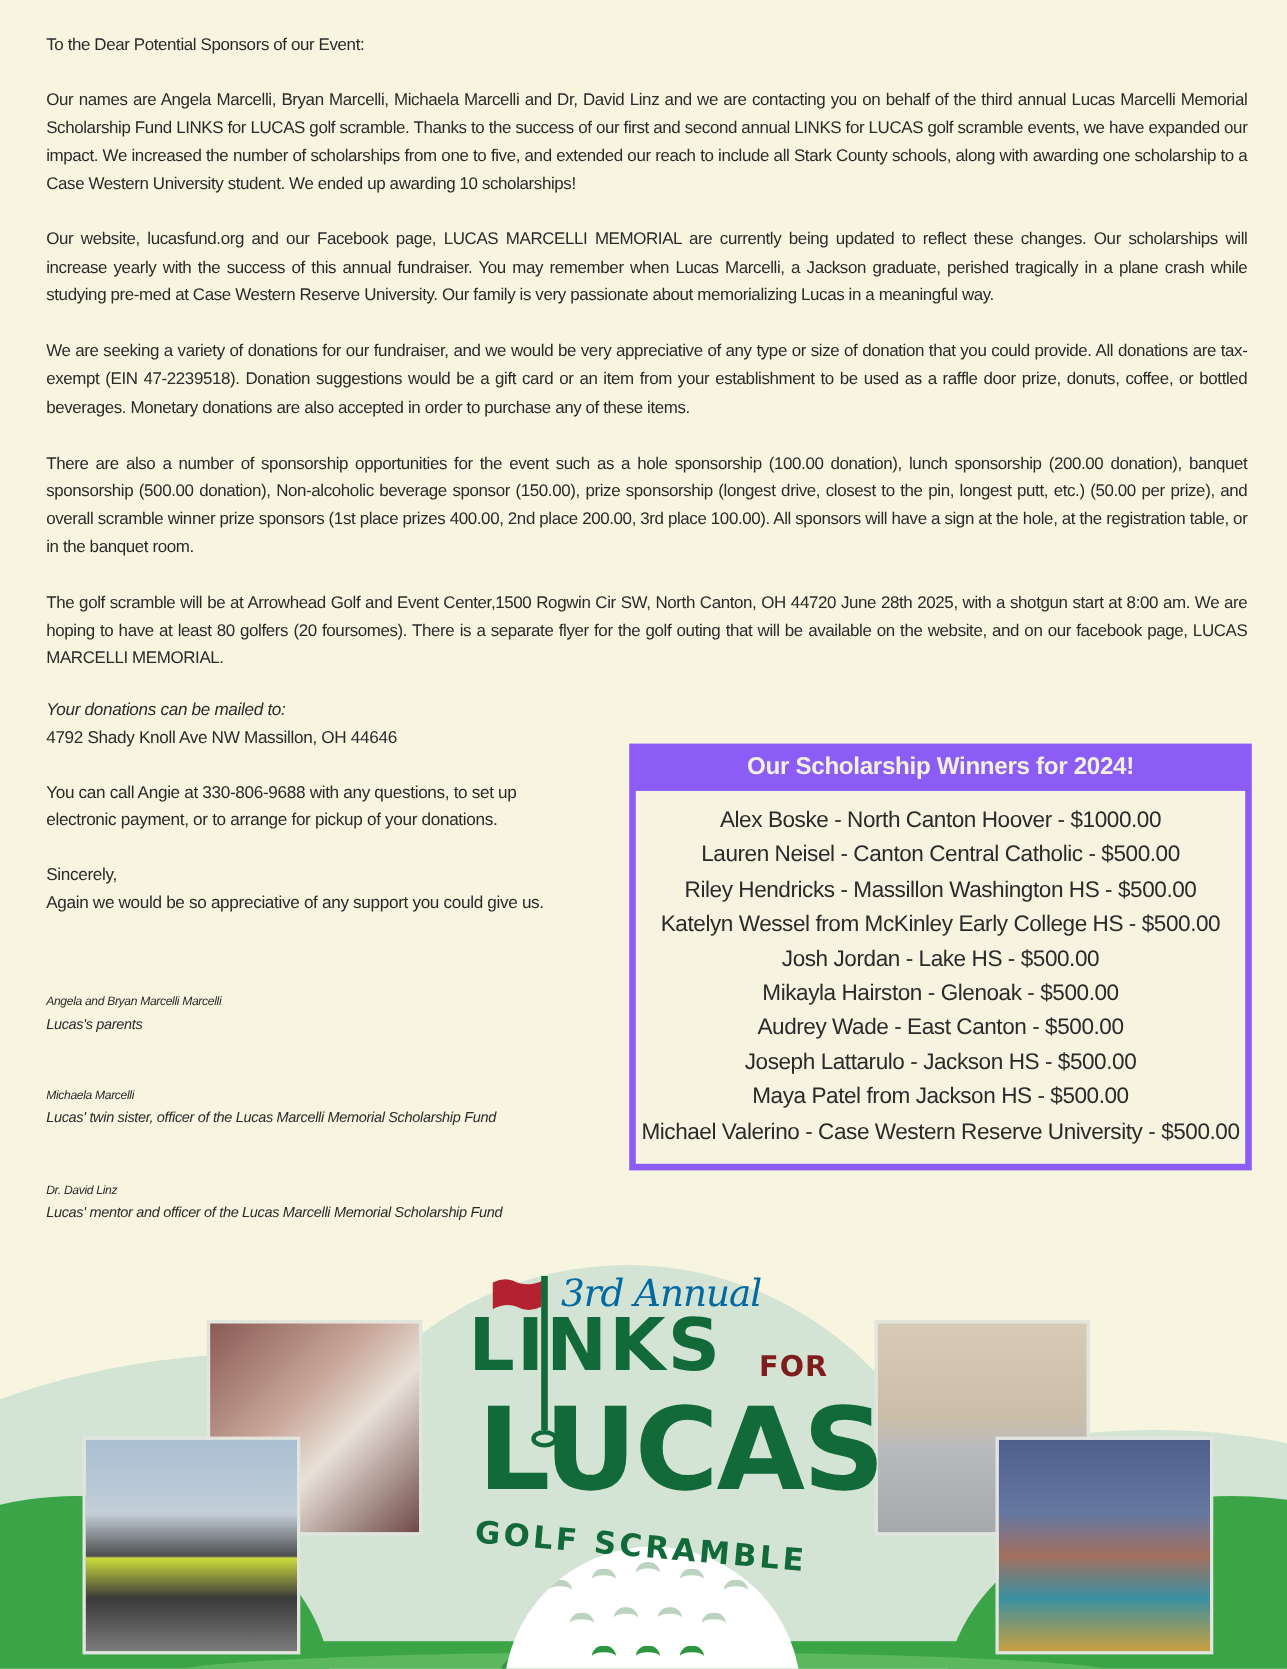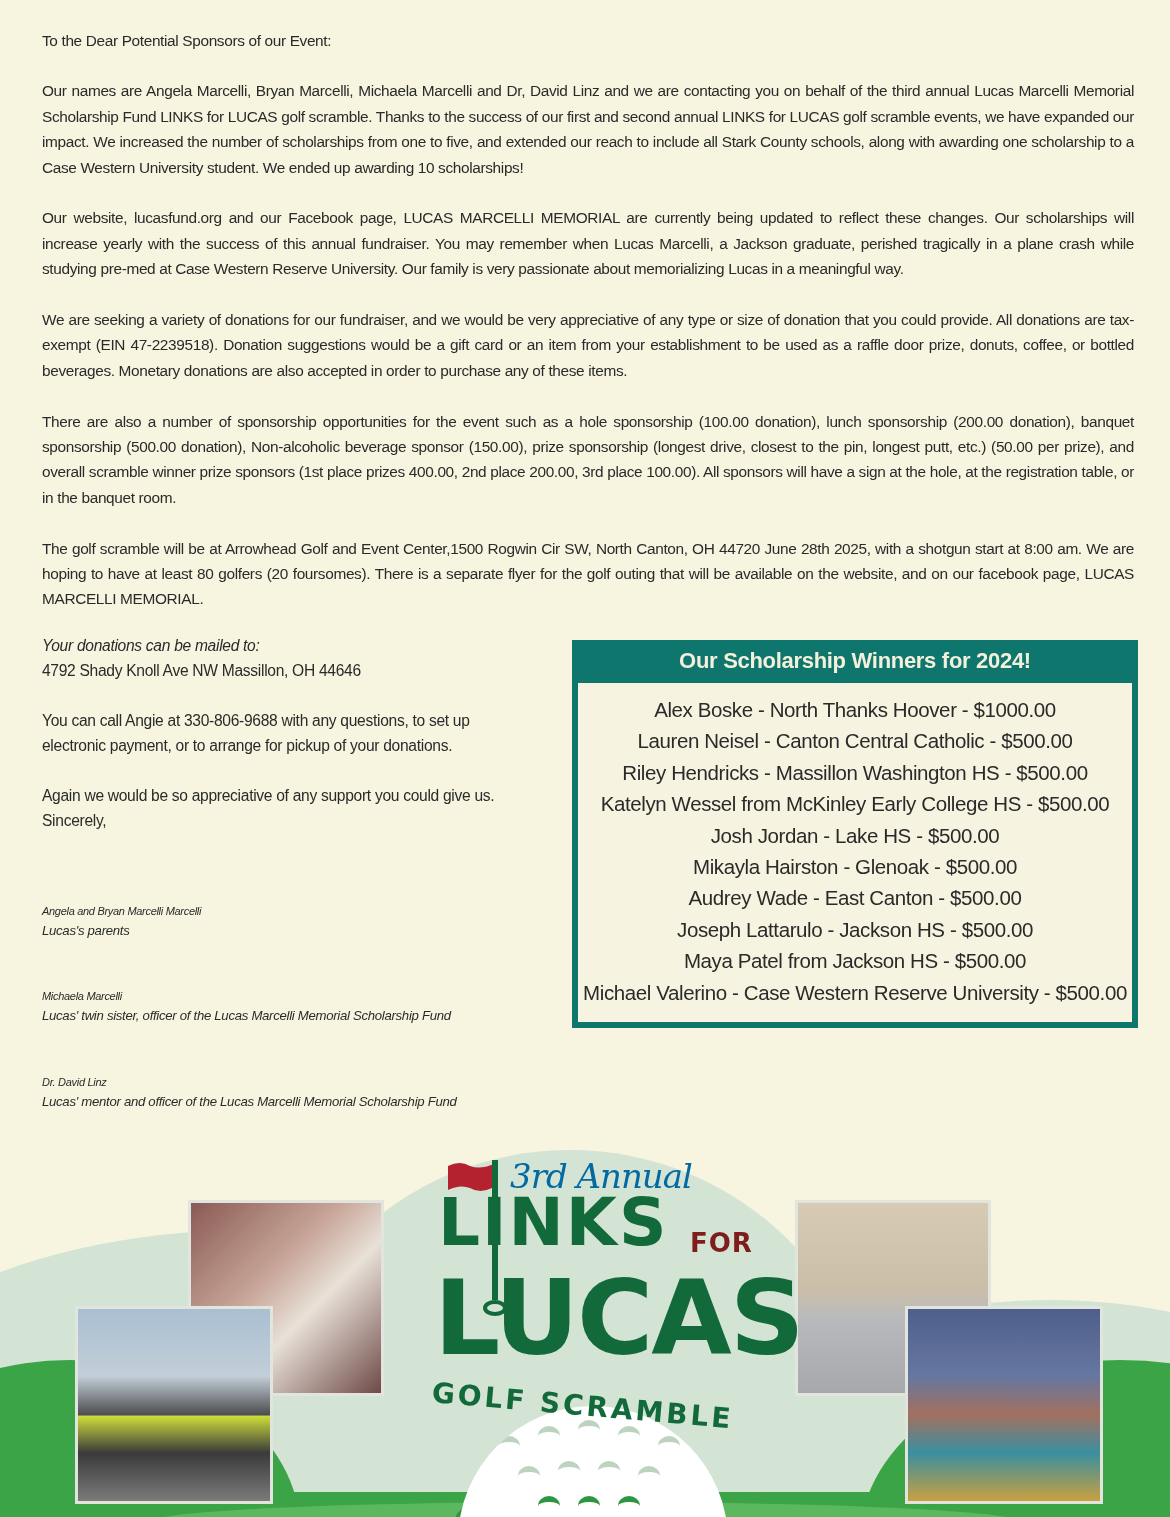--- a/index.html
+++ b/index.html
@@ -19,22 +19,22 @@
     position:absolute; left:42px; top:633px; width:520px;
     font-size:15.6px; line-height:25px; letter-spacing:-0.3px;
   }
   .left-col .blk { margin-bottom:25px; }
   .left-col .it { font-style:italic; }
   .sig { position:absolute; left:42px; font-style:italic; letter-spacing:-0.3px; }
   .sig .nm { font-size:11px; line-height:22px; }
   .sig .rl { font-size:13.2px; line-height:18px; }
 
   .winners {
-    position:absolute; left:572px; top:640px; width:566px; height:388px;
-    background:#0f766e; box-sizing:border-box;
+    position:absolute; left:572px; top:676px; width:566px; height:388px;
+    background:#8b5cf6; box-sizing:border-box;
   }
   .winners .hdr {
     height:42px; color:#f3f1dc; font-weight:bold; text-align:center;
     font-size:22px; line-height:42px; letter-spacing:-0.3px;
   }
   .winners .inner {
     position:absolute; left:6px; top:43px; right:6px; bottom:6px;
     background:#f6f3e0; padding-top:11px; box-sizing:border-box;
   }
   .winners .row {
@@ -50,21 +50,21 @@
   .ground2 { position:absolute; left:150px; top:372px; width:870px; height:40px; background:#5cb85f; border-radius:50%; }
   .photo {
     position:absolute; border:3px solid #e2e4de; box-sizing:border-box; overflow:hidden;
   }
   .logo { position:absolute; left:418px; top:1148px; width:360px; height:369px; }
   .logo .annual {
     position:absolute; left:92px; top:8px; font-family:"DejaVu Serif", serif; font-style:italic;
     font-size:34px; color:#0369a1; letter-spacing:-1px;
   }
   .logo .links {
-    position:absolute; left:20px; top:42px; font-family:"DejaVu Sans", sans-serif; font-weight:bold;
+    position:absolute; left:8px; top:42px; font-family:"DejaVu Sans", sans-serif; font-weight:bold;
     font-size:66px; color:#12693a; letter-spacing:2px; line-height:66px;
   }
   .logo .for {
     position:absolute; left:272px; top:80px; font-family:"DejaVu Sans", sans-serif; font-weight:bold;
     font-size:26px; color:#7f1d1d; letter-spacing:1px;
   }
   .logo .lucas {
     position:absolute; left:16px; top:118px; font-family:"DejaVu Sans", sans-serif; font-weight:bold;
     font-size:104px; color:#12693a; line-height:104px; letter-spacing:-2px;
   }
@@ -93,42 +93,42 @@
 <div class="left-col">
   <div class="blk">
     <div class="it">Your donations can be mailed to:</div>
     <div>4792 Shady Knoll Ave NW  Massillon, OH 44646</div>
   </div>
   <div class="blk">
     <div>You can call Angie at 330-806-9688 with any questions, to set up</div>
     <div>electronic payment, or to arrange for pickup of your donations.</div>
   </div>
   <div class="blk">
+    <div>Sincerely,</div>
     <div>Again we would be so appreciative of any support you could give us.</div>
-    <div>Sincerely,</div>
   </div>
 </div>
 
 <div class="sig" style="top:900px;">
   <div class="nm">Angela and Bryan Marcelli Marcelli</div>
   <div class="rl">Lucas's parents</div>
 </div>
 <div class="sig" style="top:985px;">
   <div class="nm">Michaela Marcelli</div>
   <div class="rl">Lucas' twin sister, officer of the Lucas Marcelli Memorial Scholarship Fund</div>
 </div>
 <div class="sig" style="top:1071px;">
   <div class="nm">Dr. David Linz</div>
   <div class="rl">Lucas' mentor and officer of the Lucas Marcelli Memorial Scholarship Fund</div>
 </div>
 
 <div class="winners">
   <div class="hdr">Our Scholarship Winners for 2024!</div>
   <div class="inner">
-    <div class="row">Alex Boske - North Thanks Hoover - $1000.00</div>
+    <div class="row">Alex Boske - North Canton Hoover - $1000.00</div>
     <div class="row">Lauren Neisel - Canton Central Catholic - $500.00</div>
     <div class="row">Riley Hendricks - Massillon Washington HS - $500.00</div>
     <div class="row">Katelyn Wessel from McKinley Early College HS  - $500.00</div>
     <div class="row">Josh Jordan - Lake HS - $500.00</div>
     <div class="row">Mikayla Hairston - Glenoak - $500.00</div>
     <div class="row">Audrey Wade - East Canton -  $500.00</div>
     <div class="row">Joseph Lattarulo - Jackson HS - $500.00</div>
     <div class="row">Maya Patel from Jackson HS - $500.00</div>
     <div class="row">Michael Valerino - Case Western Reserve University - $500.00</div>
   </div>

